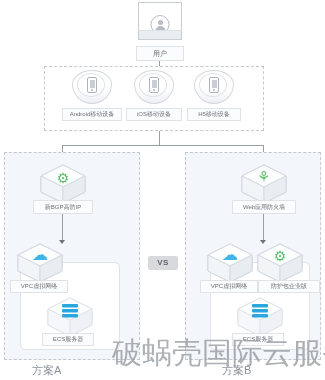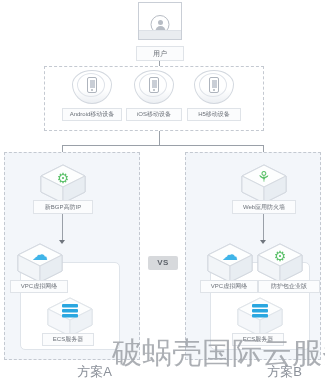--- a/index.html
+++ b/index.html
@@ -114,21 +114,21 @@
   #vs-badge{
     position:absolute;left:148px;top:256px;width:30px;height:14px;
     background:#d7d9dc;border-radius:2px;
     font-size:8px;font-weight:bold;color:#5f646b;
     text-align:center;line-height:14px;letter-spacing:.5px;
     z-index:8;
   }
 
   
   .plan-caption{
-    position:absolute;font-size:13px;color:#8b9099;text-align:right;width:80px;
+    position:absolute;font-size:11px;color:#8b9099;text-align:left;width:80px;
     z-index:7;
   }
 
   
   #watermark{
     position:absolute;left:112px;top:336px;
     font-size:30px;line-height:34px;
     color:#9a9ea4;
     opacity:.82;
     white-space:nowrap;

